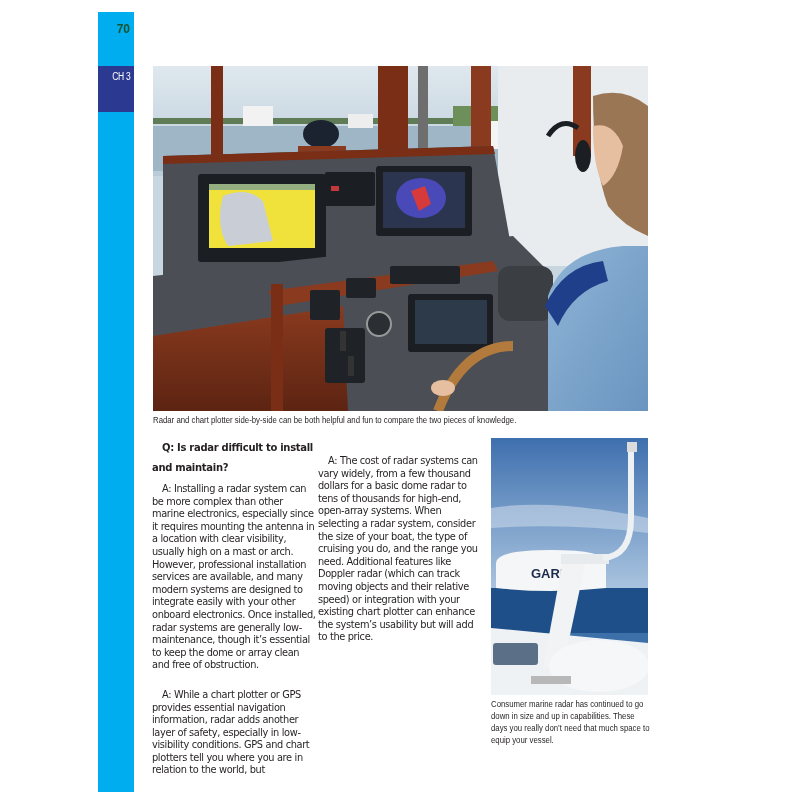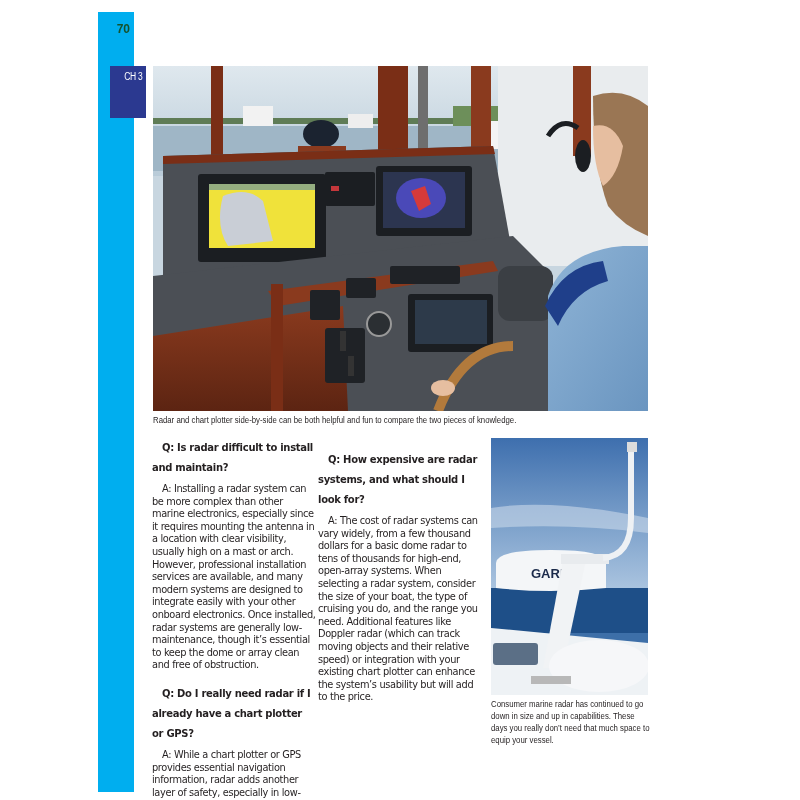--- a/index.html
+++ b/index.html
@@ -1,20 +1,20 @@
 <!DOCTYPE html>
 <html><head>
 <meta charset="utf-8">
 <style>
   html, body { margin:0; padding:0; background:#ffffff; }
   body { width:800px; height:800px; position:relative; overflow:hidden; font-family:"Liberation Sans", sans-serif; color:#231f20; }
 
   .side-strip { position:absolute; left:98px; top:12px; width:36px; height:780px; background:#00aeef; }
   .page-number { position:absolute; left:0; top:10px; width:32px; text-align:right; font-weight:bold; font-size:12px; color:#14532d; font-family:"Liberation Sans", sans-serif; }
-  .chapter-band { position:absolute; left:12px; top:54px; width:36px; height:52px; background:#2b3990; }
+  .chapter-band { position:absolute; left:0; top:54px; width:36px; height:46px; background:#2b3990; }
   .chapter-label { position:absolute; right:3px; top:5px; font-size:10px; color:#ffffff; font-family:"Liberation Sans", sans-serif; letter-spacing:-0.3px; transform:scaleX(0.85); transform-origin:right top; }
 
   
   .main-photo { position:absolute; left:153px; top:66px; width:495px; height:345px; overflow:hidden; background:#c8d6e0; }
   .main-photo svg { display:block; }
   .caption { position:absolute; font-size:9.5px; line-height:11px; color:#231f20; font-family:"Liberation Sans", sans-serif; transform:scaleX(0.82); transform-origin:left top; white-space:nowrap; }
   .caption-main { left:153px; top:414px; }
 
   .col { position:absolute; top:438px; width:164px; font-size:9.8px; line-height:12.6px; color:#231f20; font-family:"DejaVu Sans", sans-serif; letter-spacing:-0.35px; }
   .col-1 { left:152px; }
@@ -121,28 +121,26 @@
     <ellipse cx="430" cy="90" rx="8" ry="16" fill="#1b1e22"></ellipse>
   </svg>
 </div>
 <div class="caption caption-main">Radar and chart plotter side-by-side can be both helpful and fun to compare the two pieces of knowledge.</div>
 
 <div class="col col-1">
   <h3>Q: Is radar difficult to install and maintain?</h3>
   <div class="gap-sm"></div>
   <p>A: Installing a radar system can be more complex than other marine electronics, especially since it requires mounting the antenna in a location with clear visibility, usually high on a mast or arch. However, professional installation services are available, and many modern systems are designed to integrate easily with your other onboard electronics. Once installed, radar systems are generally low-maintenance, though it’s essential to keep the dome or array clean and free of obstruction.</p>
   <div class="gap"></div>
-  <h3>Q: Do I really need radar if I already have a chart plotter or GPS?</h3>
   <div class="gap-sm"></div>
   <p>A: While a chart plotter or GPS provides essential navigation information, radar adds another layer of safety, especially in low-visibility conditions. GPS and chart plotters tell you where you are in relation to the world, but</p>
 </div>
 
 <div class="col col-2">
   <div class="gap"></div>
-  <h3>Q: How expensive are radar systems, and what should I look for?</h3>
   <div class="gap-sm"></div>
   <p>A: The cost of radar systems can vary widely, from a few thousand dollars for a basic dome radar to tens of thousands for high-end, open-array systems. When selecting a radar system, consider the size of your boat, the type of cruising you do, and the range you need. Additional features like Doppler radar (which can track moving objects and their relative speed) or integration with your existing chart plotter can enhance the system’s usability but will add to the price.</p>
 </div>
 
 <div class="radar-photo">
   <svg width="157" height="257" viewBox="0 0 157 257" xmlns="http://www.w3.org/2000/svg">
     <defs>
       <linearGradient id="sky2" x1="0" y1="0" x2="0" y2="1">
         <stop offset="0" stop-color="#3e6fae"></stop>
           <stop offset="0.6" stop-color="#7fa3cc"></stop>

